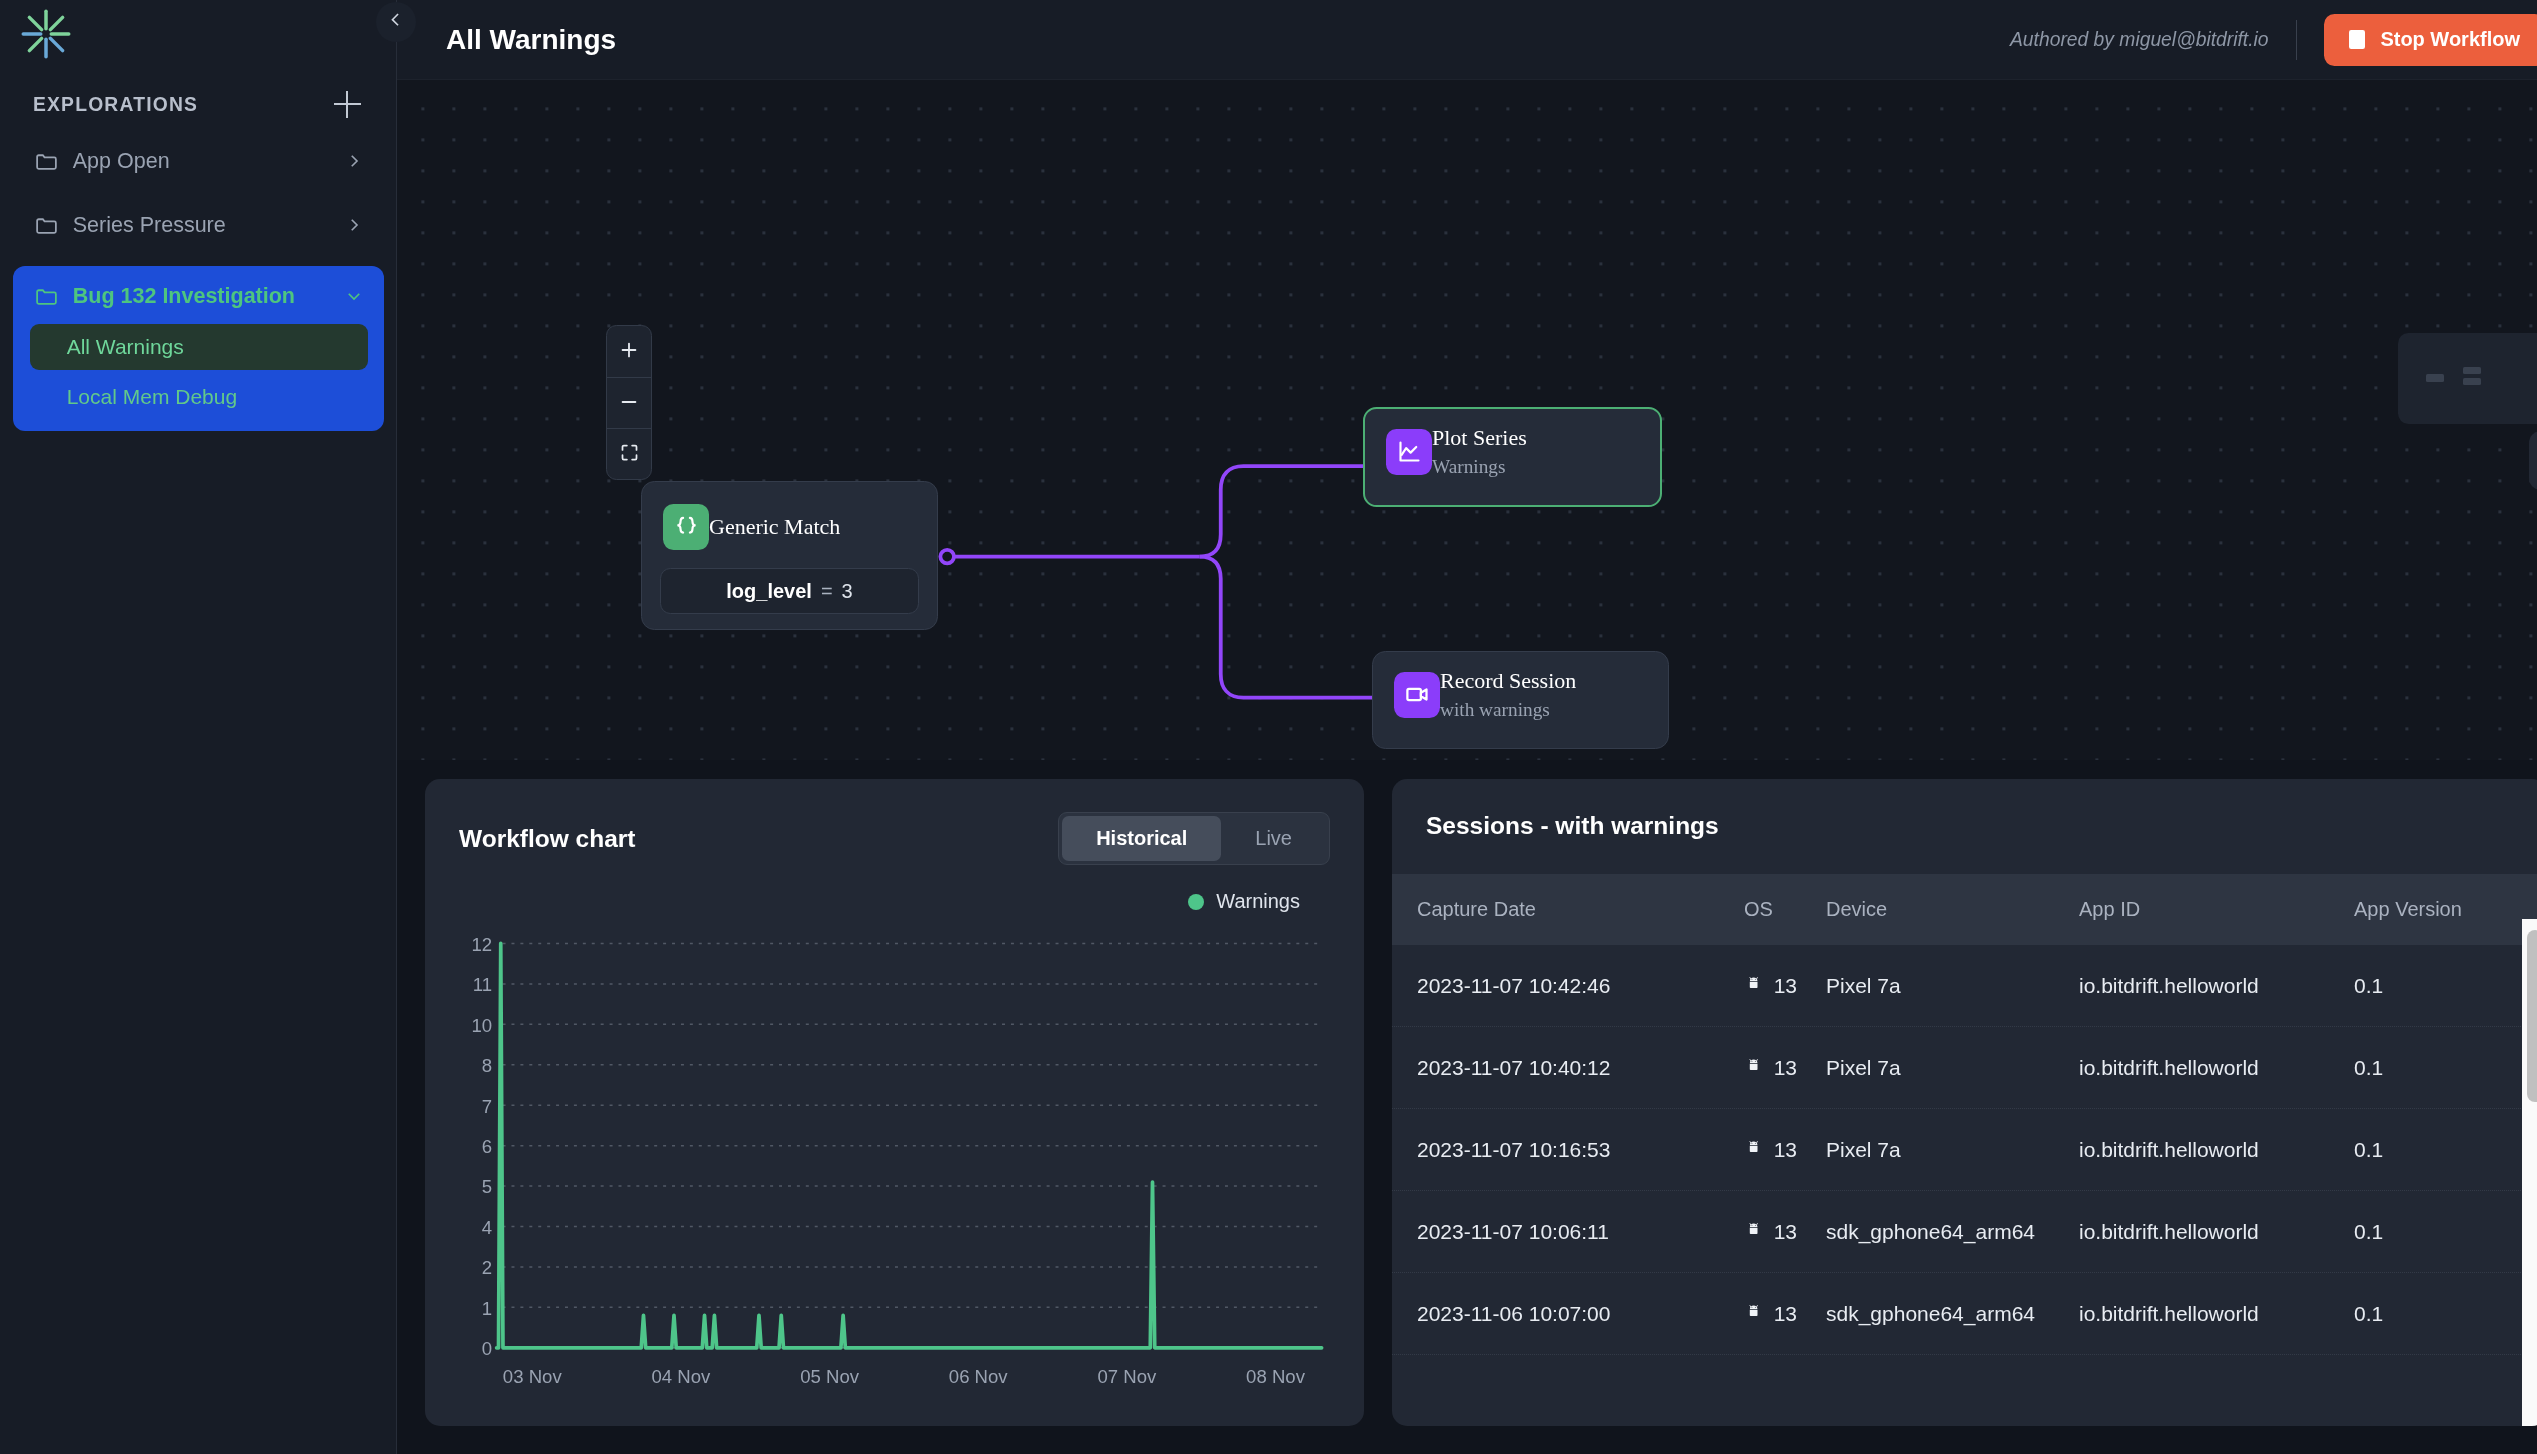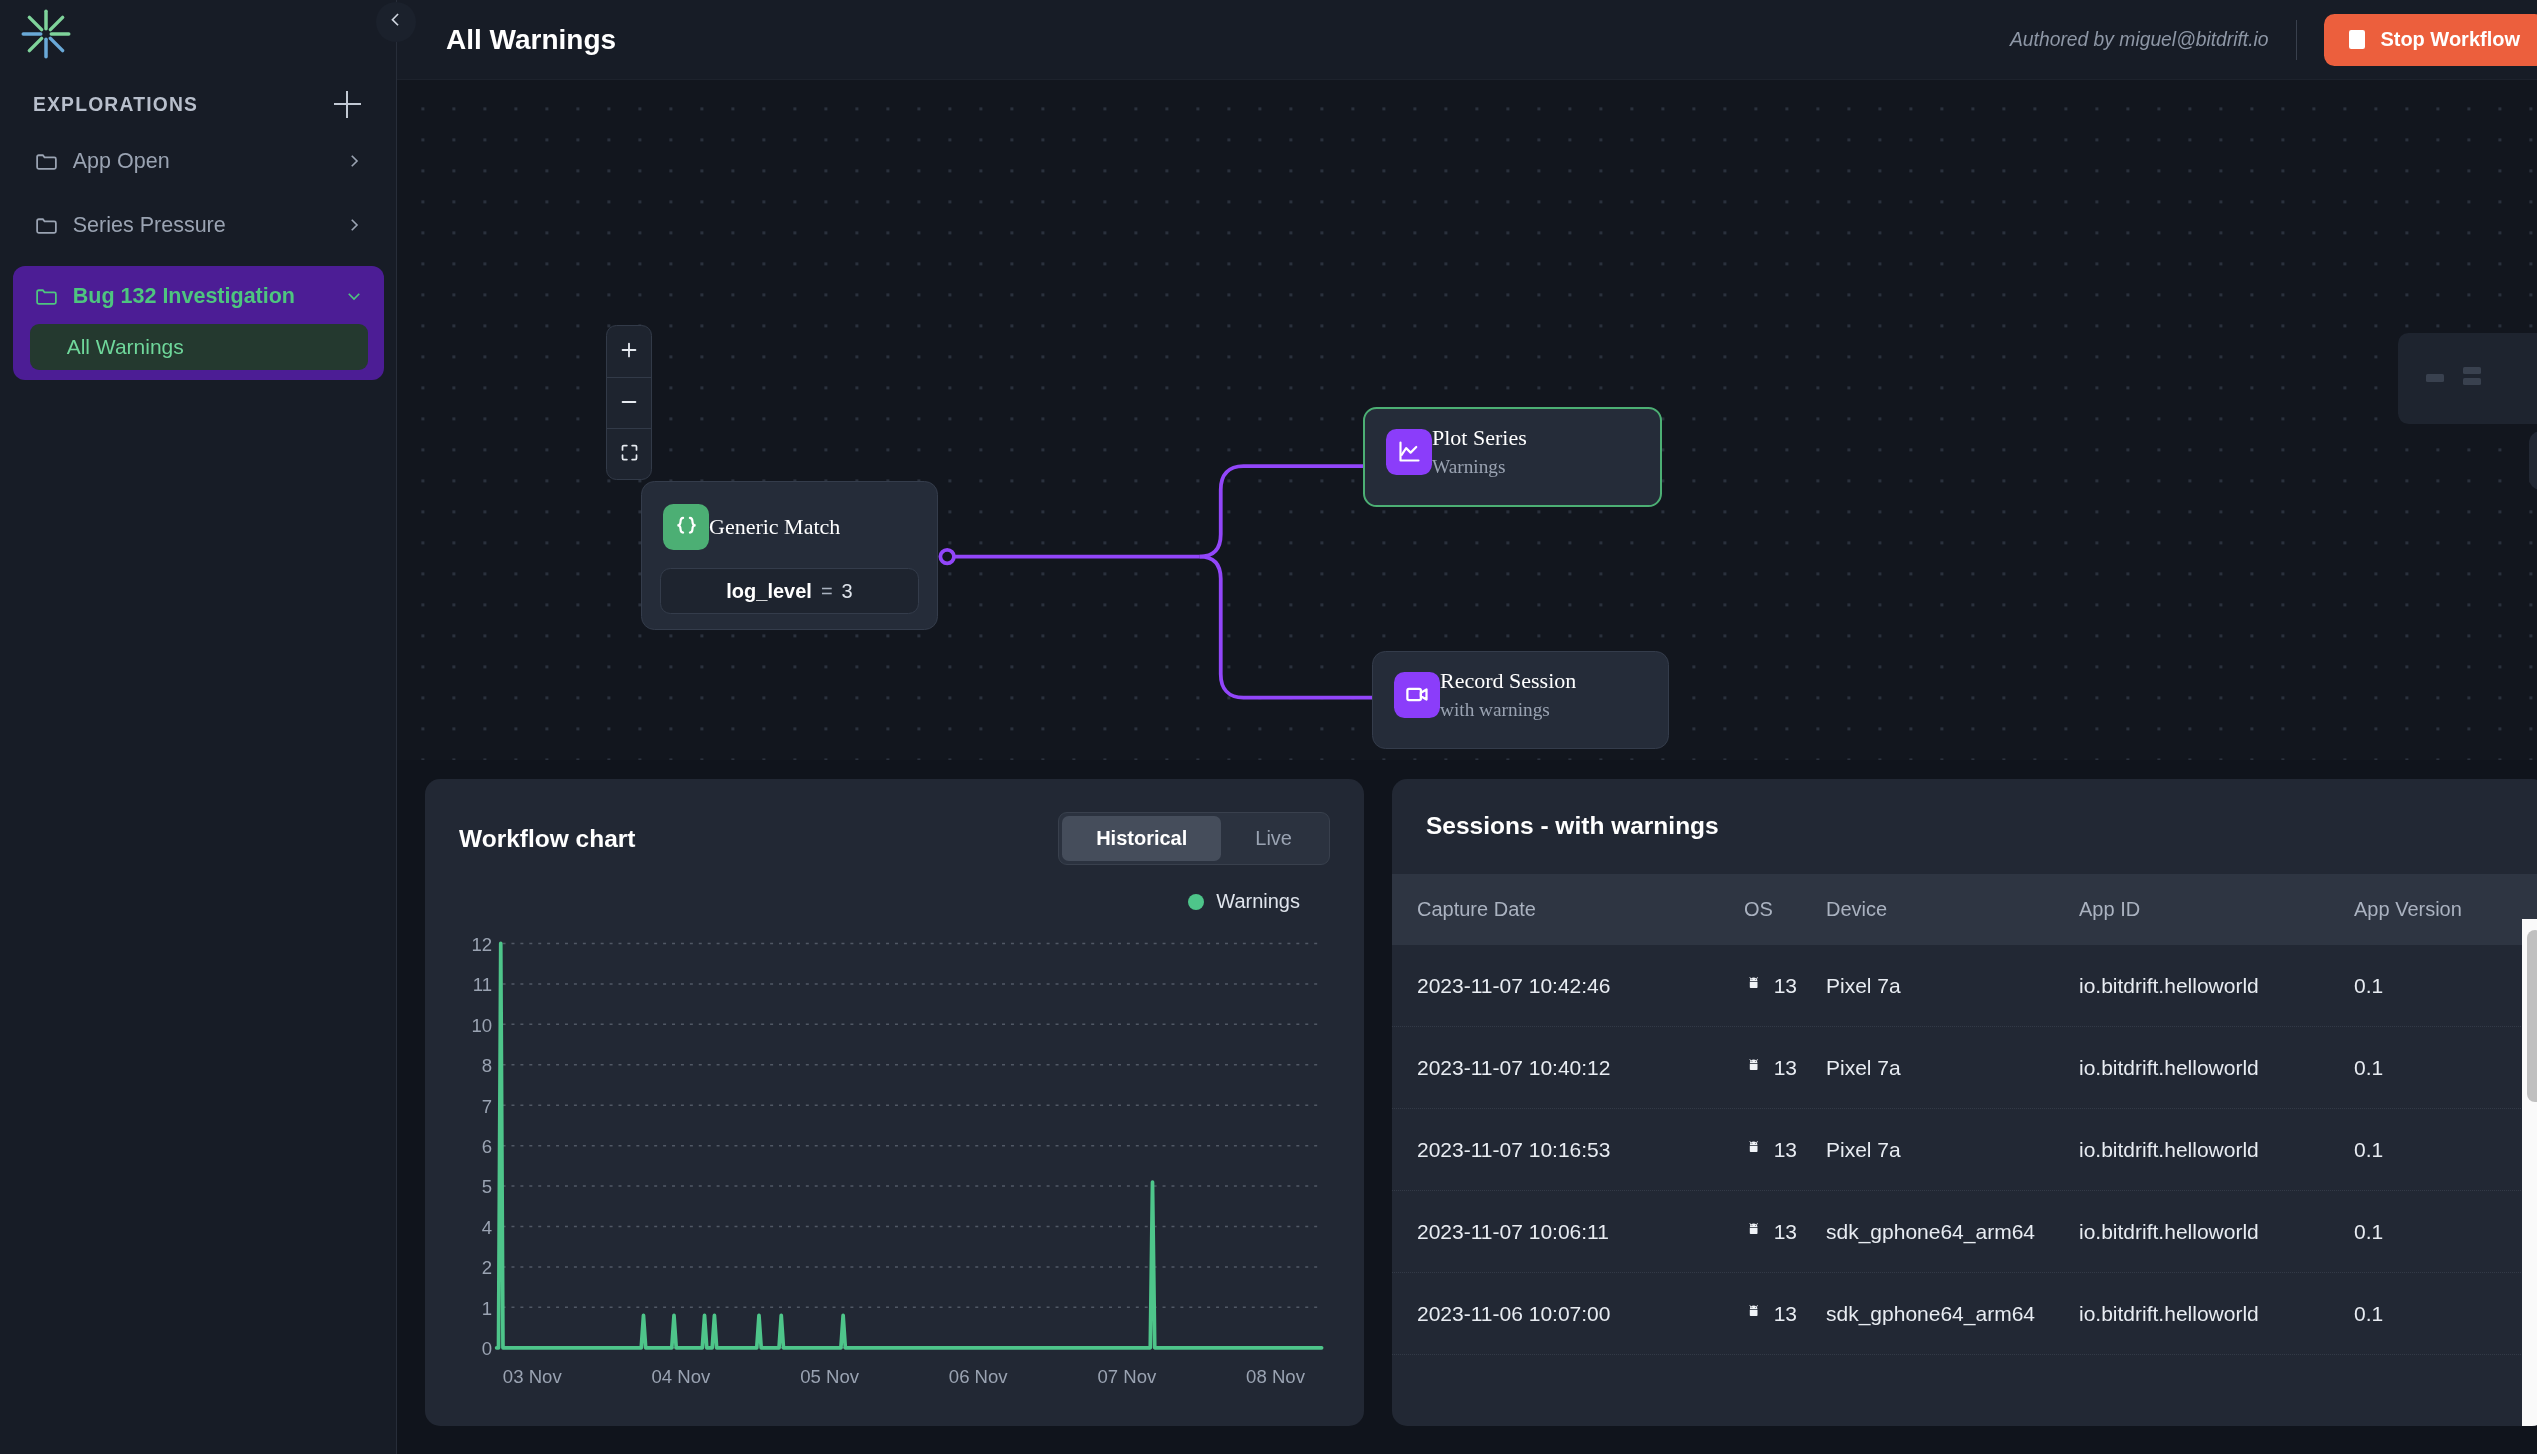--- a/index.html
+++ b/index.html
@@ -44,21 +44,21 @@
   .folder-row {
     display: flex; align-items: center; height: 46px;
     padding: 0 21px 0 21px; border-radius: 10.4px; cursor: pointer;
     gap: 13.4px;
   }
   .folder-row .ficon { width: 25px; height: 25px; flex: 0 0 25px; }
   .folder-row .flabel { font-size: 21.5px; color: #9aa3b2; flex: 1; }
   .folder-row .chev { width: 18px; height: 18px; flex: 0 0 18px; }
 
   .group-active {
-    background: #4c1d95; border-radius: 12px; padding: 7.4px 0 10.4px 0;
+    background: #1d4ed8; border-radius: 12px; padding: 7.4px 0 10.4px 0;
   }
   .group-active .flabel { color: #4ec57f; font-weight: 700; }
 
   .sub-item {
     margin: 4.5px 16.3px 0 16.3px; height: 46px; display: flex; align-items: center;
     padding-left: 37px; border-radius: 9px; cursor: pointer;
     font-size: 21px; color: #62c98a;
   }
   .sub-item.sel { background: #24392f; color: #6fd79b; }
 
@@ -274,20 +274,21 @@
           </svg>
         </span>
         <span class="flabel">Bug 132 Investigation</span>
         <span class="chev">
           <svg width="18" height="18" viewBox="0 0 24 24" fill="none" stroke="#4ec57f" stroke-width="2.2">
               <path d="M5 9l7 7 7-7"></path>
             </svg>
         </span>
       </div>
       <div class="sub-item sel">All Warnings</div>
+      <div class="sub-item">Local Mem Debug</div>
     </div>
 
     <div class="collapse-toggle">
       <span>
         <svg width="19.3" height="19.3" viewBox="0 0 24 24" fill="none" stroke="#cfd5df" stroke-width="2">
             <path d="M15 5l-7 7 7 7"></path>
           </svg>
       </span>
     </div>
   </aside>

